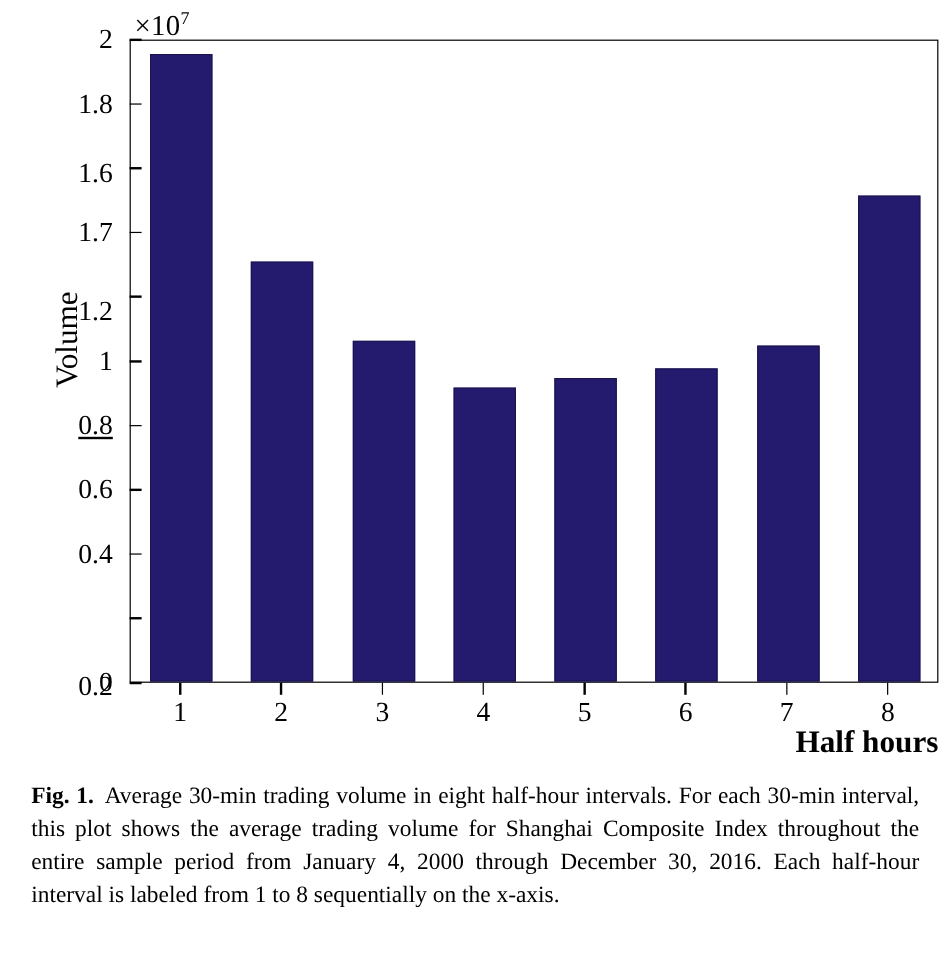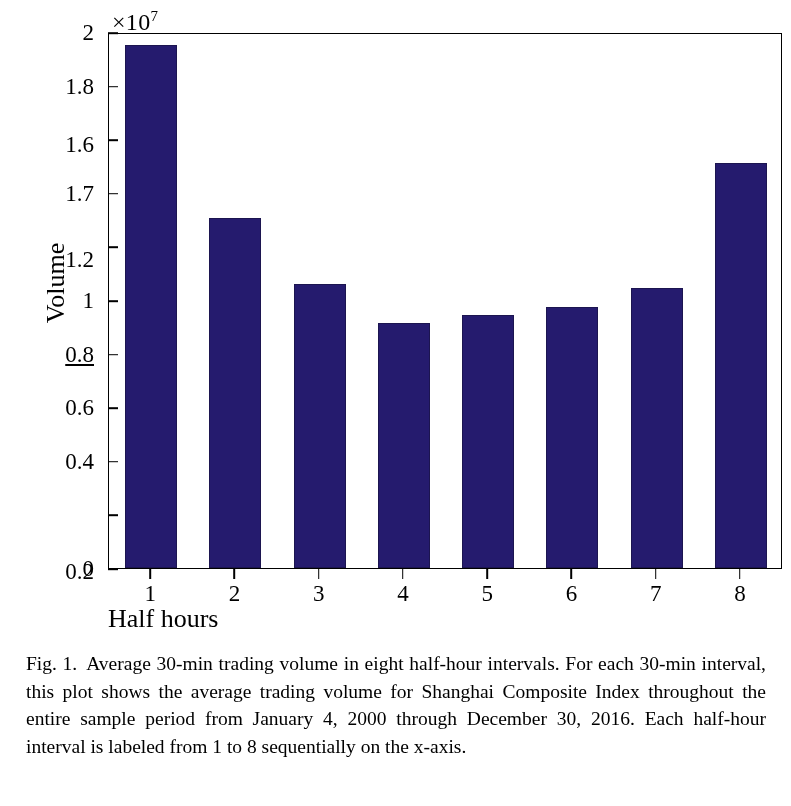--- a/index.html
+++ b/index.html
@@ -115,23 +115,24 @@
     transform: rotate(-90deg);
     transform-origin: center center;
     white-space: nowrap;
   }
 
   .x-axis-title {
     position: absolute;
     left: 108px;
     top: 604px;
     width: 674px;
-    text-align: left;
+    text-align: right;
     font-size: 26px;
     white-space: nowrap;
+    font-weight: bold;
   }
 
   
   .bars {
     position: absolute;
     left: 0;
     top: 0;
     right: 0;
     bottom: 0;
   }
@@ -149,21 +150,21 @@
     left: 26px;
     top: 650px;
     width: 740px;
     font-size: 19.5px;
     line-height: 1.42;
     text-align: justify;
     text-justify: inter-word;
     color: #000;
   }
   .caption b {
-    font-weight: normal;
+    font-weight: bold;
   }
   .caption .cap-sep {
     display: inline-block;
     width: 9px;
   }
 </style>
 </head>
 <body>
 
 <div id="figure">

